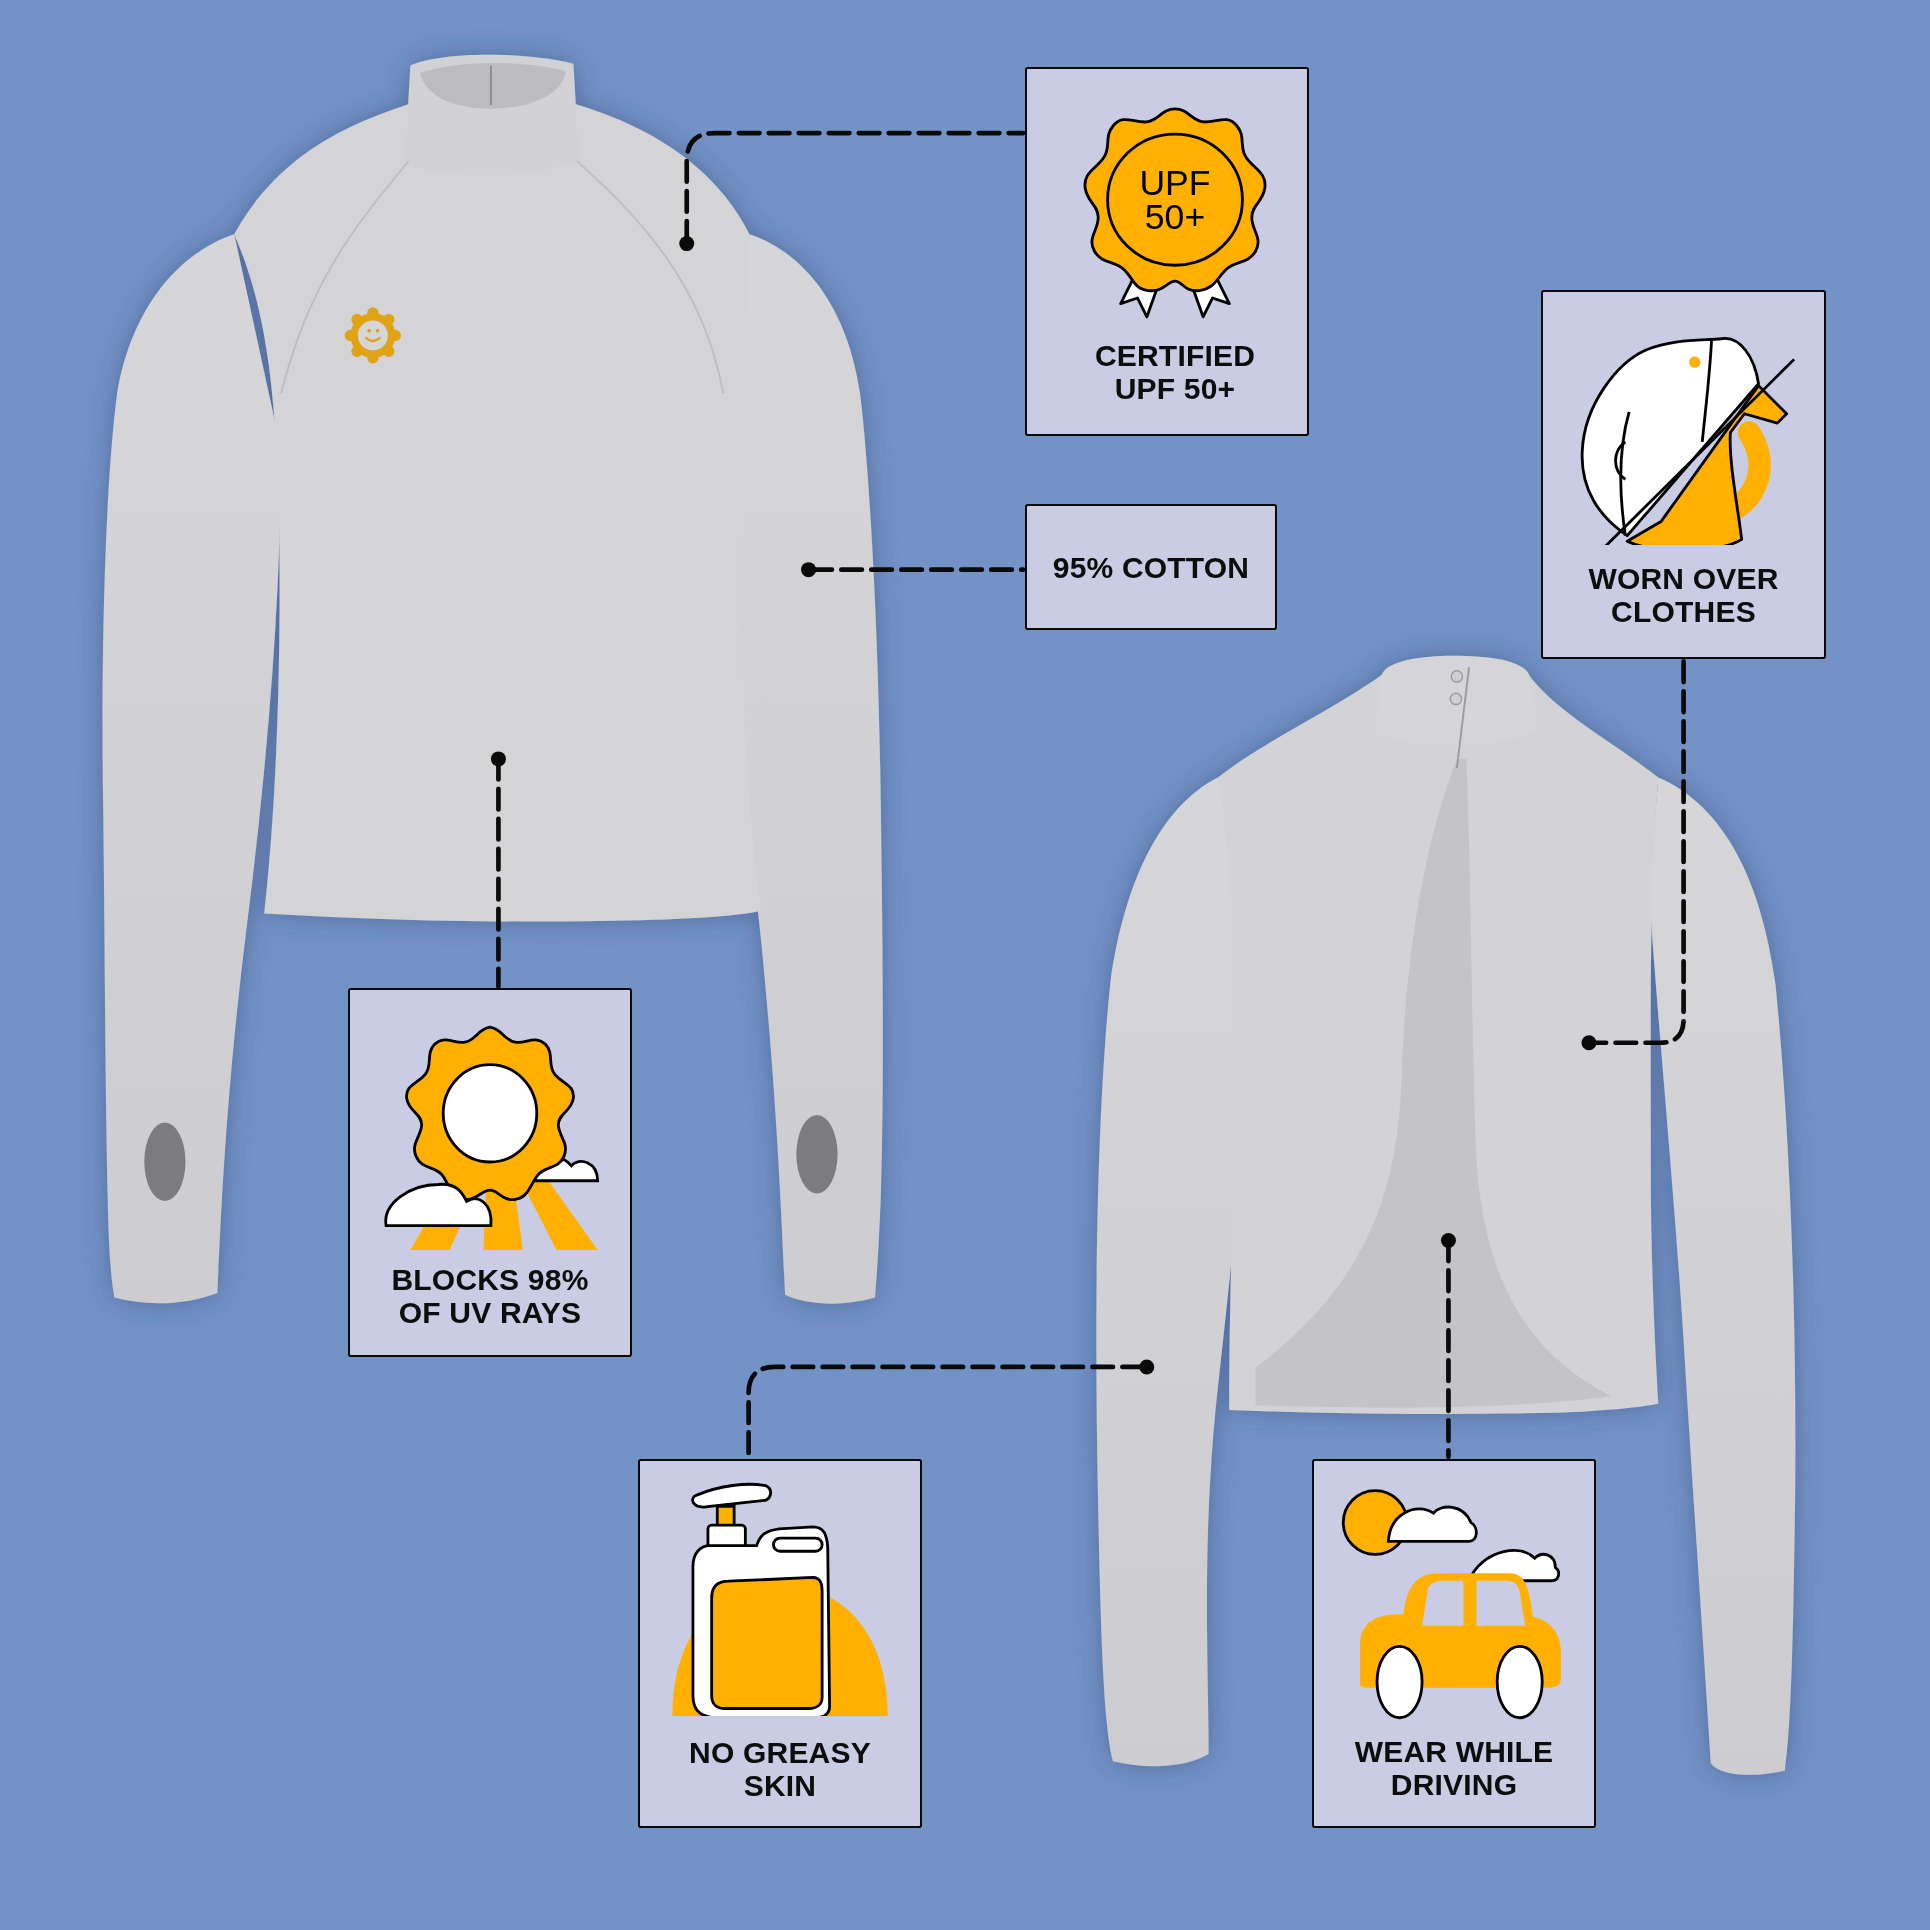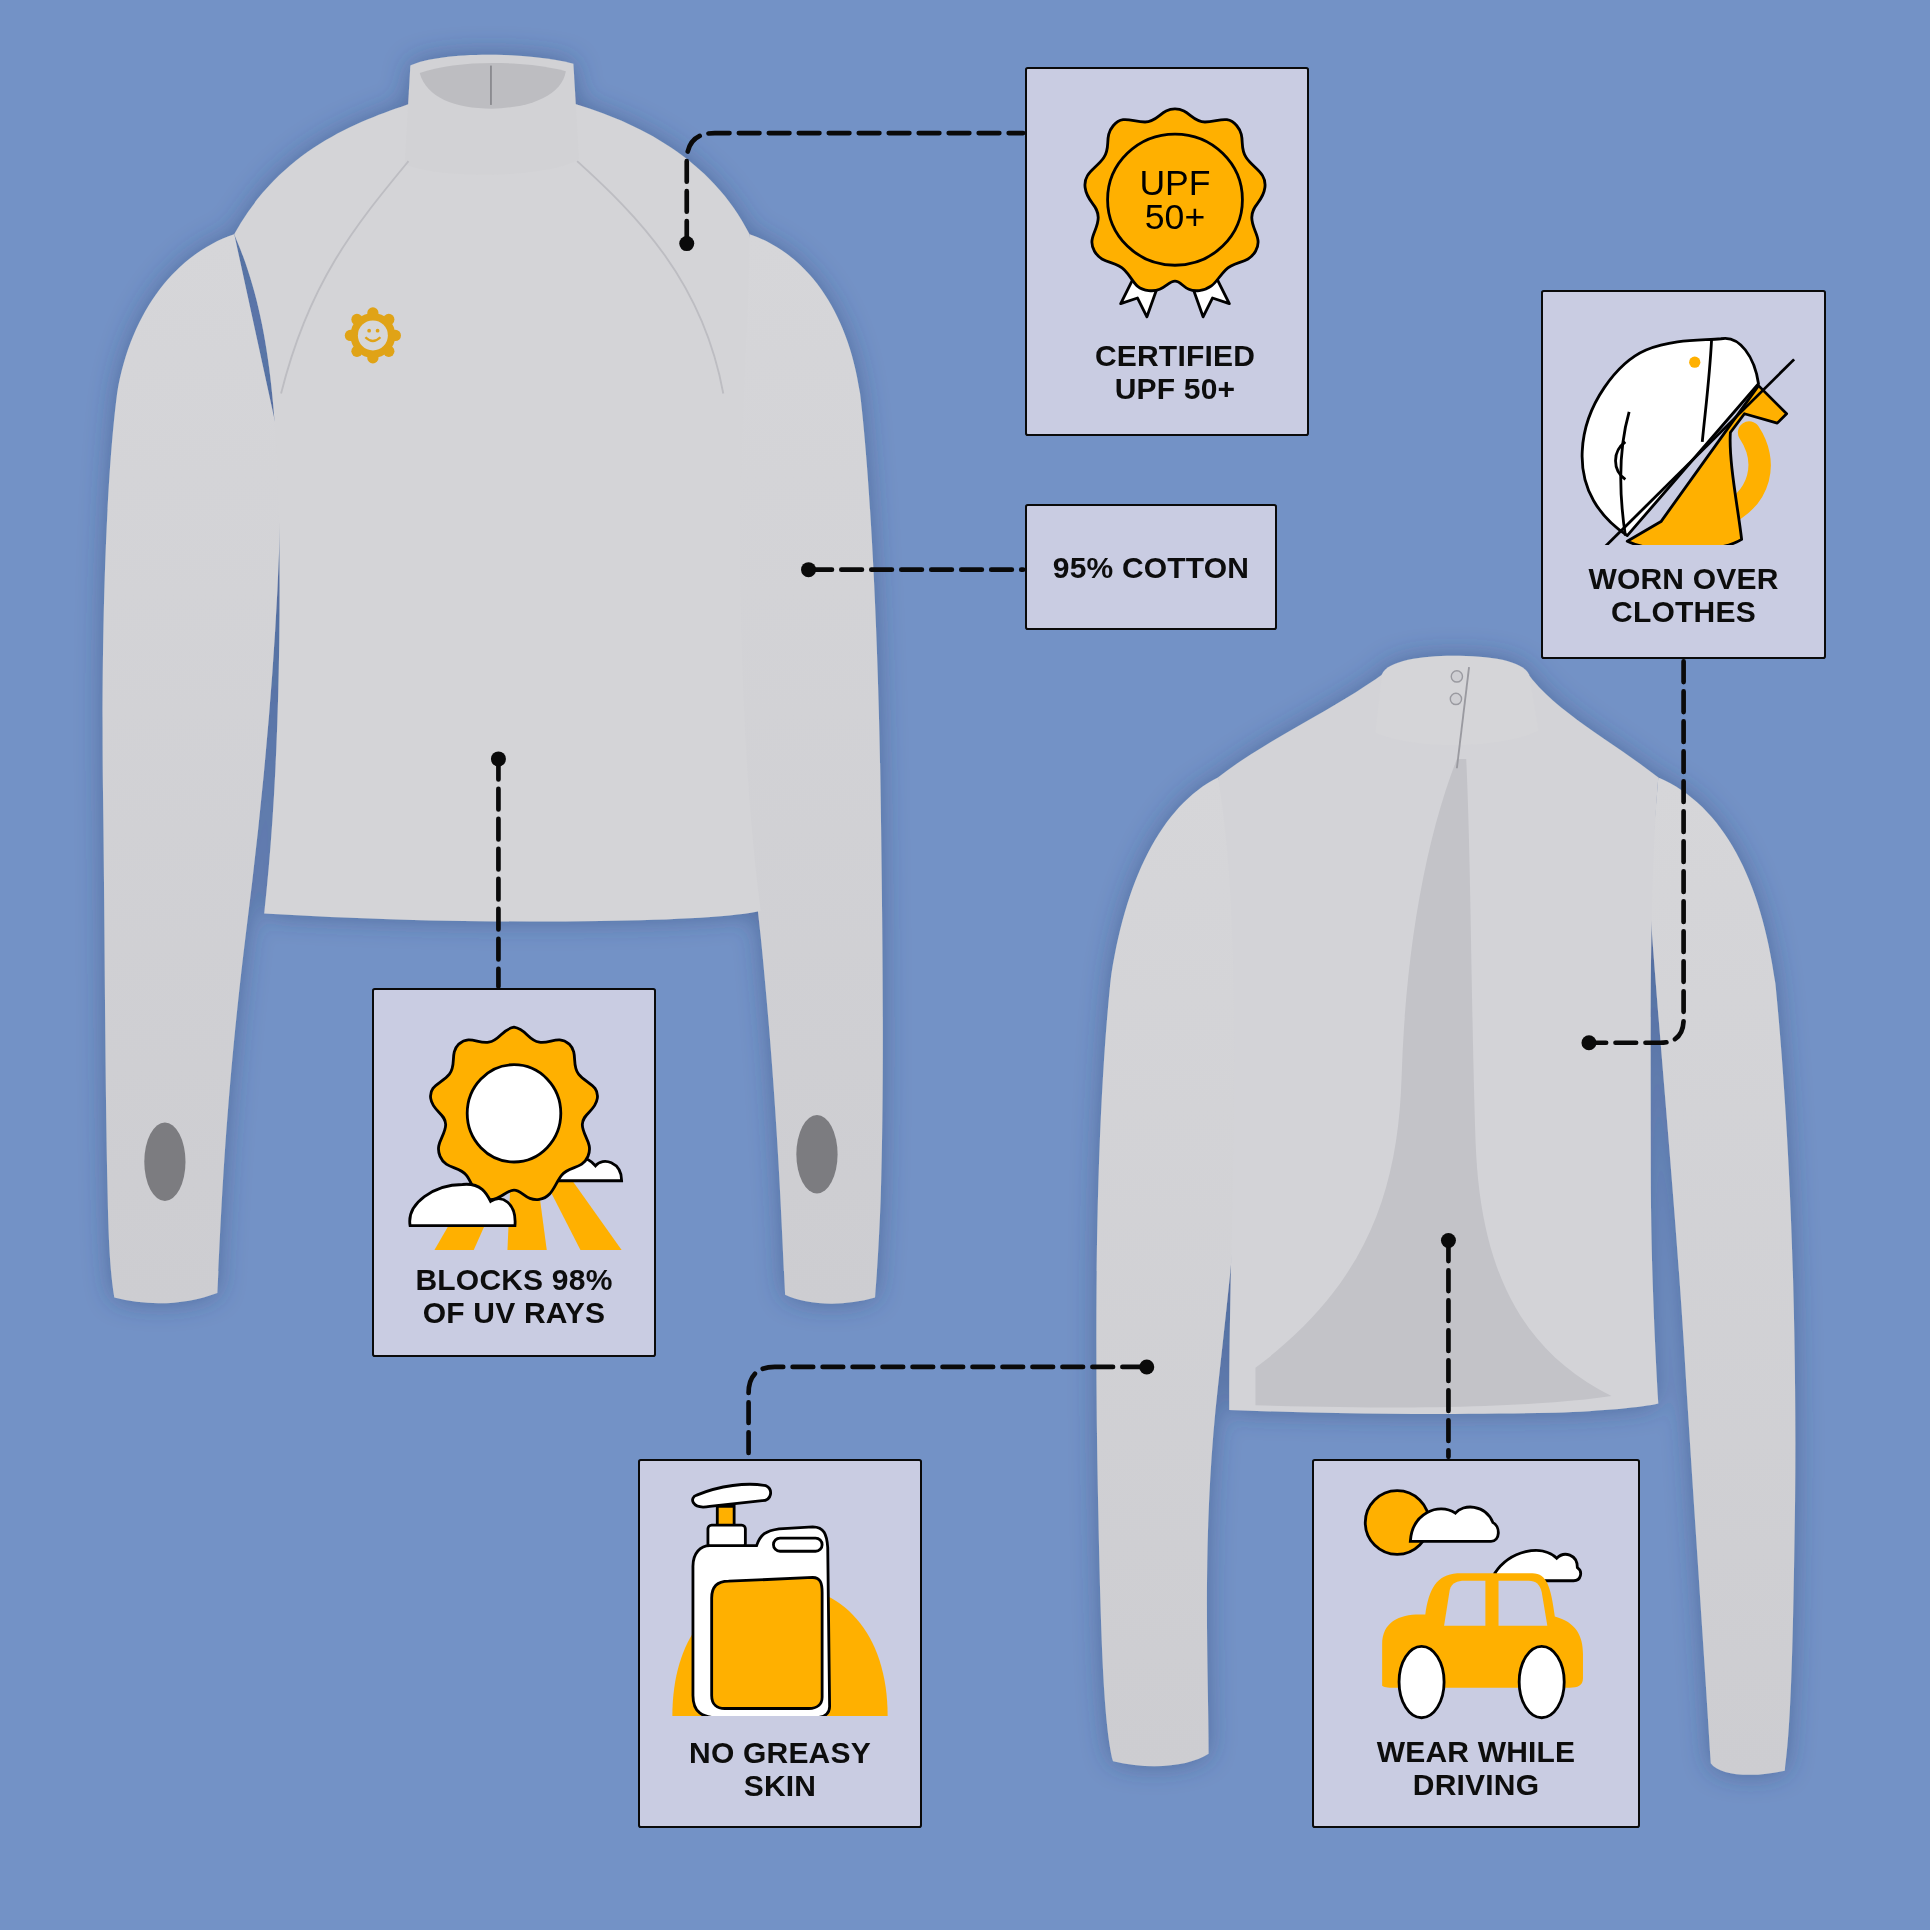--- a/index.html
+++ b/index.html
@@ -135,21 +135,21 @@
     <path d="M62 98 C50 140 52 190 58 230" stroke="#000" stroke-width="3" fill="none"></path>
     <path d="M58 130 C44 140 44 160 58 170" stroke="#000" stroke-width="3" fill="none"></path>
     <path d="M150 20 C148 60 144 90 140 130" stroke="#000" stroke-width="3" fill="none"></path>
     <circle cx="132" cy="45" r="6" fill="#FFB000"></circle>
     <line x1="30" y1="248" x2="238" y2="42" stroke="#000" stroke-width="3"></line>
   </svg>
   <div class="label" style="margin-top:17px">WORN OVER
 CLOTHES</div>
 </div>
 
-<div class="callout" style="left:372px;top:988px;width:284px;height:369px;">
+<div class="callout" style="left:348px;top:988px;width:284px;height:369px;">
   <svg class="icon" width="234" height="234" viewBox="0 0 250 250" style="margin-top:26px">
     <path d="M40 250 L92 160 L122 160 L82 250 Z" fill="#FFB000"></path>
     <path d="M118 250 L122 160 L148 160 L160 250 Z" fill="#FFB000"></path>
     <path d="M196 250 L150 160 L176 160 L240 250 Z" fill="#FFB000"></path>
     <path d="M170 170 C180 150 200 146 212 160 C220 150 240 156 240 176 L152 176 C150 168 160 164 170 170 Z" fill="#fff" stroke="#000" stroke-width="3"></path>
     <path d="M125 12 C138 14 140 26 152 28 C164 30 172 20 184 30 C194 40 186 52 194 62 C202 72 216 74 214 88 C212 102 198 104 198 116 C198 128 210 136 204 150 C198 164 184 160 176 170 C168 180 166 194 152 196 C138 198 134 186 125 186 C116 186 110 198 96 196 C82 194 82 180 74 170 C66 160 52 164 46 150 C40 136 52 128 52 116 C52 104 38 102 36 88 C34 74 48 72 56 62 C64 52 56 40 66 30 C78 20 86 30 98 28 C110 26 112 14 125 12 Z" fill="#FFB000" stroke="#000" stroke-width="3"></path>
     <ellipse cx="125" cy="104" rx="50" ry="52" fill="#fff" stroke="#000" stroke-width="3"></ellipse>
     <path d="M14 224 C10 200 40 180 70 180 C90 178 96 190 100 198 C112 190 128 200 126 224 Z" fill="#fff" stroke="#000" stroke-width="3"></path>
   </svg>
   <div class="label" style="margin-top:13px">BLOCKS 98%
@@ -163,21 +163,21 @@
     <rect x="58" y="26" width="18" height="22" fill="#FFB000" stroke="#000" stroke-width="3"></rect>
     <rect x="48" y="46" width="40" height="24" rx="4" fill="#fff" stroke="#000" stroke-width="3"></rect>
     <path d="M50 68 L100 68 C104 56 110 52 124 50 L160 48 C172 48 175 56 176 70 L178 240 C178 248 172 252 160 252 L60 252 C42 252 32 246 32 228 L32 90 C32 76 40 68 50 68 Z" fill="#fff" stroke="#000" stroke-width="3"></path>
     <rect x="118" y="60" width="52" height="14" rx="7" fill="#fff" stroke="#000" stroke-width="3"></rect>
     <path d="M52 124 C52 112 58 106 70 106 L160 102 C168 102 170 108 170 118 L170 230 C170 238 164 242 156 242 L66 242 C58 242 52 238 52 228 Z" fill="#FFB000" stroke="#000" stroke-width="3"></path>
   </svg>
   <div class="label" style="margin-top:20.6px">NO GREASY
 SKIN</div>
 </div>
 
-<div class="callout" style="left:1312px;top:1459px;width:328px;height:369px;">
+<div class="callout" style="left:1312px;top:1459px;width:284px;height:369px;">
   <svg class="icon" width="244" height="244" viewBox="0 0 260 260" style="margin-top:24px">
     <circle cx="46" cy="40" r="34" fill="#FFB000" stroke="#000" stroke-width="3"></circle>
     <path d="M60 60 C62 30 90 18 108 30 C116 20 140 20 148 40 C156 44 156 60 146 60 Z" fill="#fff" stroke="#000" stroke-width="3"></path>
     <path d="M150 94 C166 70 200 62 216 78 C224 70 238 74 238 88 C244 92 242 102 234 102 L156 102 Z" fill="#fff" stroke="#000" stroke-width="3"></path>
     <path d="M30 214 L30 170 C30 146 48 138 70 138 L76 138 C80 110 88 96 110 94 L190 94 C206 94 210 110 214 140 C236 146 244 160 244 180 L244 206 C244 214 238 216 230 216 L38 216 C32 216 30 214 30 214 Z" fill="#FFB000"></path>
     <path d="M96 150 L102 112 C104 104 110 102 118 102 L140 102 L140 150 Z" fill="#C9CCE2"></path>
     <path d="M154 150 L154 102 L186 102 C194 102 198 106 200 114 L206 150 Z" fill="#C9CCE2"></path>
     <ellipse cx="72" cy="210" rx="24" ry="38" fill="#fff" stroke="#000" stroke-width="3"></ellipse>
     <ellipse cx="200" cy="210" rx="24" ry="38" fill="#fff" stroke="#000" stroke-width="3"></ellipse>
   </svg>

